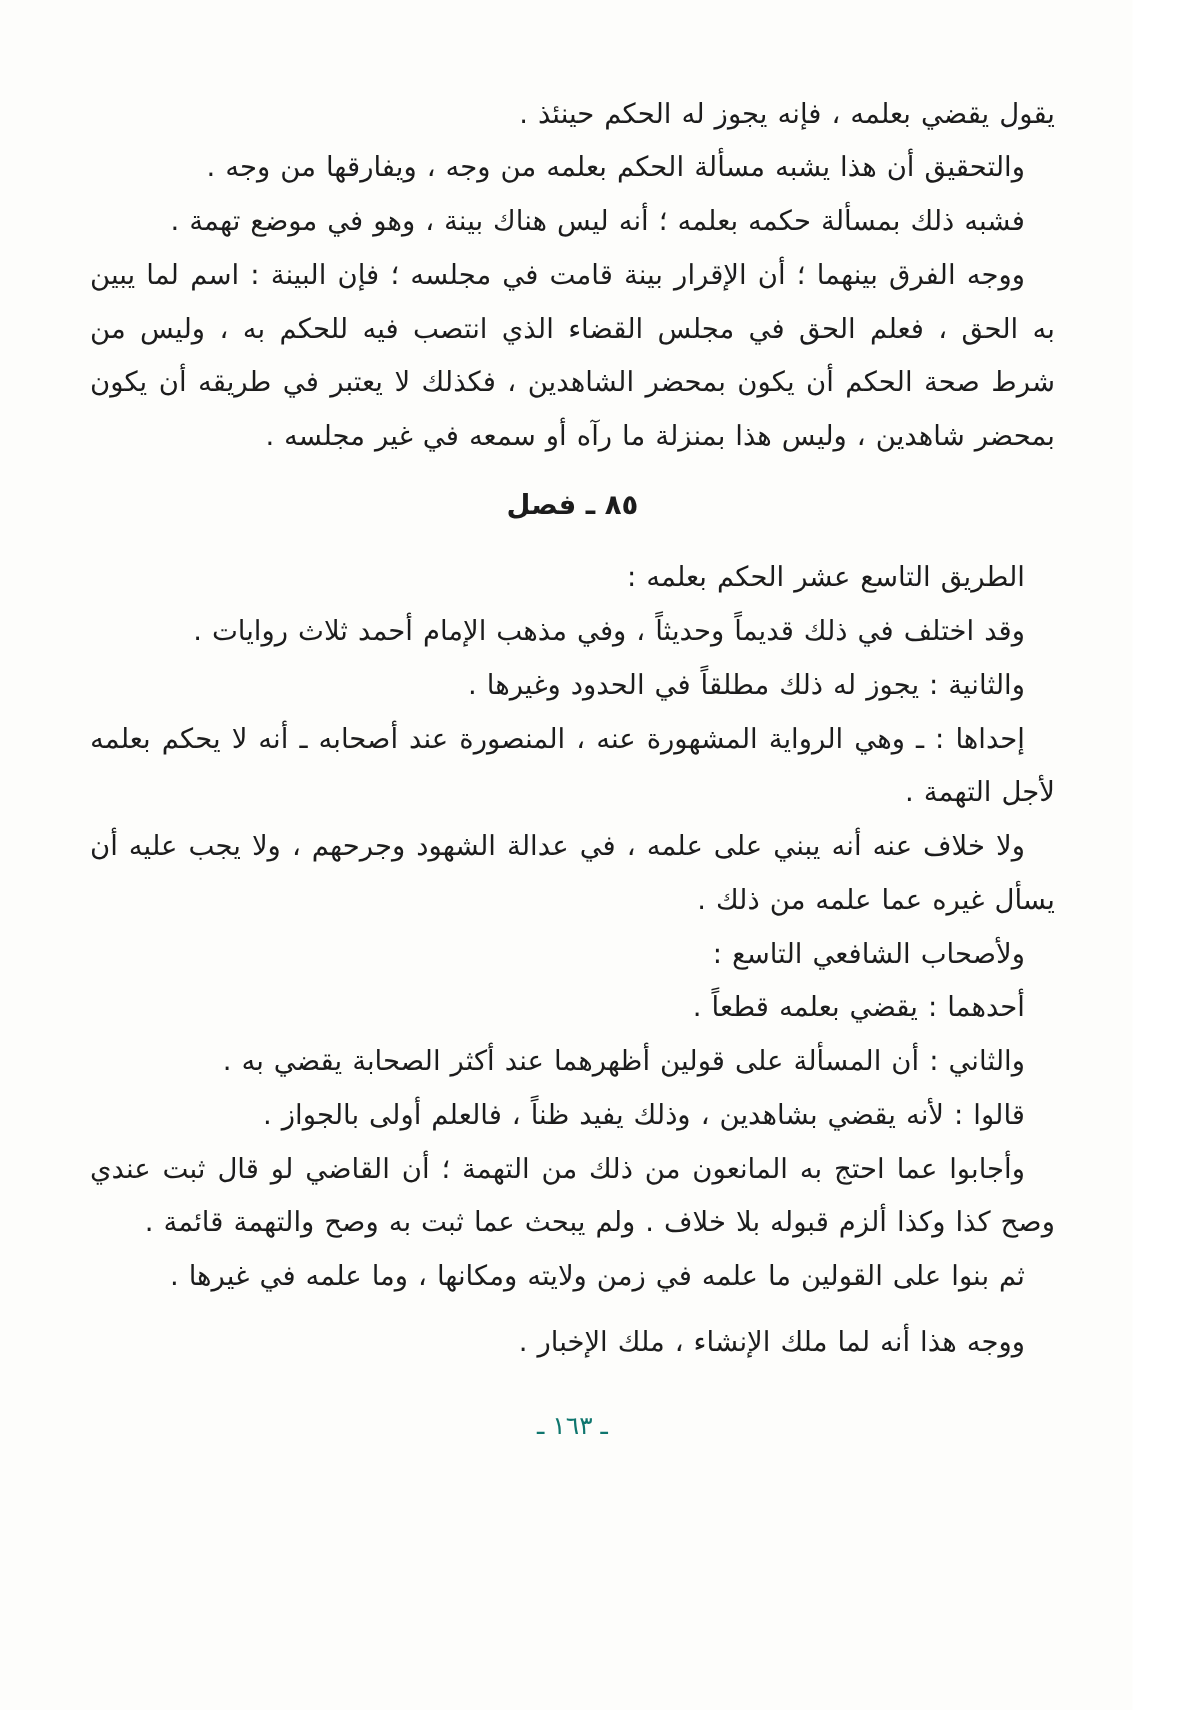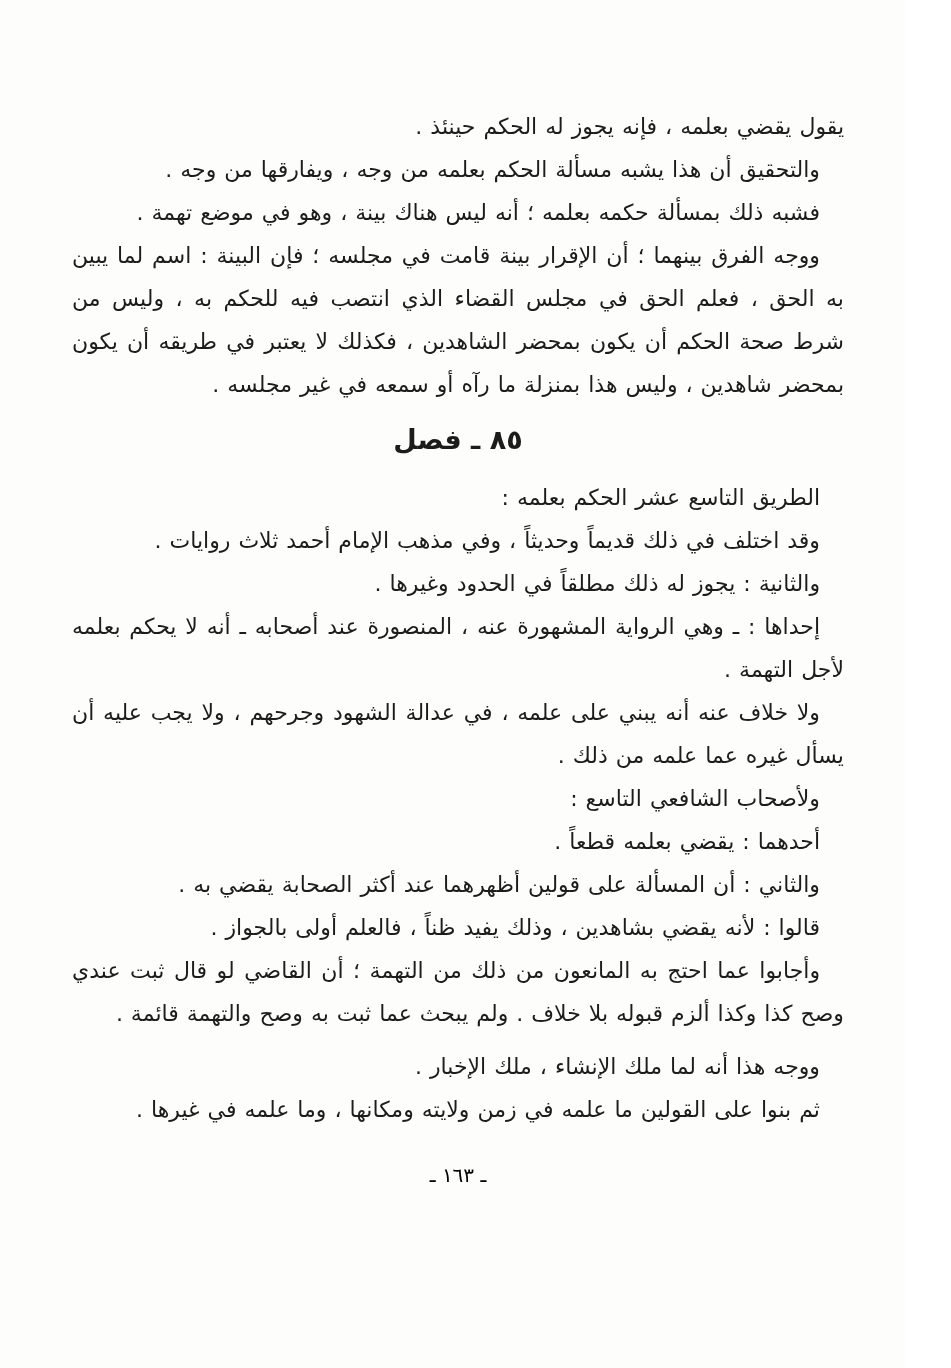--- a/index.html
+++ b/index.html
@@ -8,21 +8,21 @@
     background: #ffffff;
   }
   .page {
     position: relative;
     box-sizing: border-box;
     width: 906px;
     height: 1368px;
     background: #fdfdfb;
     color: #1c1c1c;
     font-family: "DejaVu Sans", sans-serif;
-    padding: 105px 62px 0 72px;
+    padding: 70px 62px 0 72px;
     overflow: hidden;
   }
   .text-block {
     direction: rtl;
     text-align: justify;
     font-size: 22px;
     line-height: 43px;
   }
   .para {
     margin: 0;
@@ -31,33 +31,33 @@
   }
   .para.no-indent {
     text-indent: 0;
   }
   .para.gap-above {
     margin-top: 10px;
   }
   .heading {
     direction: rtl;
     text-align: center;
-    font-size: 27px;
+    font-size: 22px;
     font-weight: bold;
     margin: 14px 0 16px 0;
     line-height: 40px;
     letter-spacing: 1px;
   }
   .pagenum {
     direction: rtl;
     text-align: center;
     font-size: 20px;
     margin-top: 32px;
     letter-spacing: 2px;
-    color: #000000;
+    color: #0f766e;
   }
 </style>
 </head>
 <body>
 
 <div class="page">
   <main class="text-block" dir="rtl">
 
     <p class="para no-indent">يقول يقضي بعلمه ، فإنه يجوز له الحكم حينئذ .</p>
     <p class="para">والتحقيق أن هذا يشبه مسألة الحكم بعلمه من وجه ، ويفارقها من وجه .</p>
@@ -69,19 +69,19 @@
     <p class="para">الطريق التاسع عشر الحكم بعلمه :</p>
     <p class="para">وقد اختلف في ذلك قديماً وحديثاً ، وفي مذهب الإمام أحمد ثلاث روايات .</p>
     <p class="para">والثانية : يجوز له ذلك مطلقاً في الحدود وغيرها .</p>
     <p class="para">إحداها : ـ وهي الرواية المشهورة عنه ، المنصورة عند أصحابه ـ أنه لا يحكم بعلمه لأجل التهمة .</p>
     <p class="para">ولا خلاف عنه أنه يبني على علمه ، في عدالة الشهود وجرحهم ، ولا يجب عليه أن يسأل غيره عما علمه من ذلك .</p>
     <p class="para">ولأصحاب الشافعي التاسع :</p>
     <p class="para">أحدهما : يقضي بعلمه قطعاً .</p>
     <p class="para">والثاني : أن المسألة على قولين أظهرهما عند أكثر الصحابة يقضي به .</p>
     <p class="para">قالوا : لأنه يقضي بشاهدين ، وذلك يفيد ظناً ، فالعلم أولى بالجواز .</p>
     <p class="para">وأجابوا عما احتج به المانعون من ذلك من التهمة ؛ أن القاضي لو قال ثبت عندي وصح كذا وكذا ألزم قبوله بلا خلاف . ولم يبحث عما ثبت به وصح والتهمة قائمة .</p>
+    <p class="para">ثم بنوا على القولين ما علمه في زمن ولايته ومكانها ، وما علمه في غيرها .</p>
     <p class="para gap-above">ووجه هذا أنه لما ملك الإنشاء ، ملك الإخبار .</p>
-    <p class="para">ثم بنوا على القولين ما علمه في زمن ولايته ومكانها ، وما علمه في غيرها .</p>
 
   </main>
 
   <footer class="pagenum">ـ ١٦٣ ـ</footer>
 </div>
 
 </body></html>

